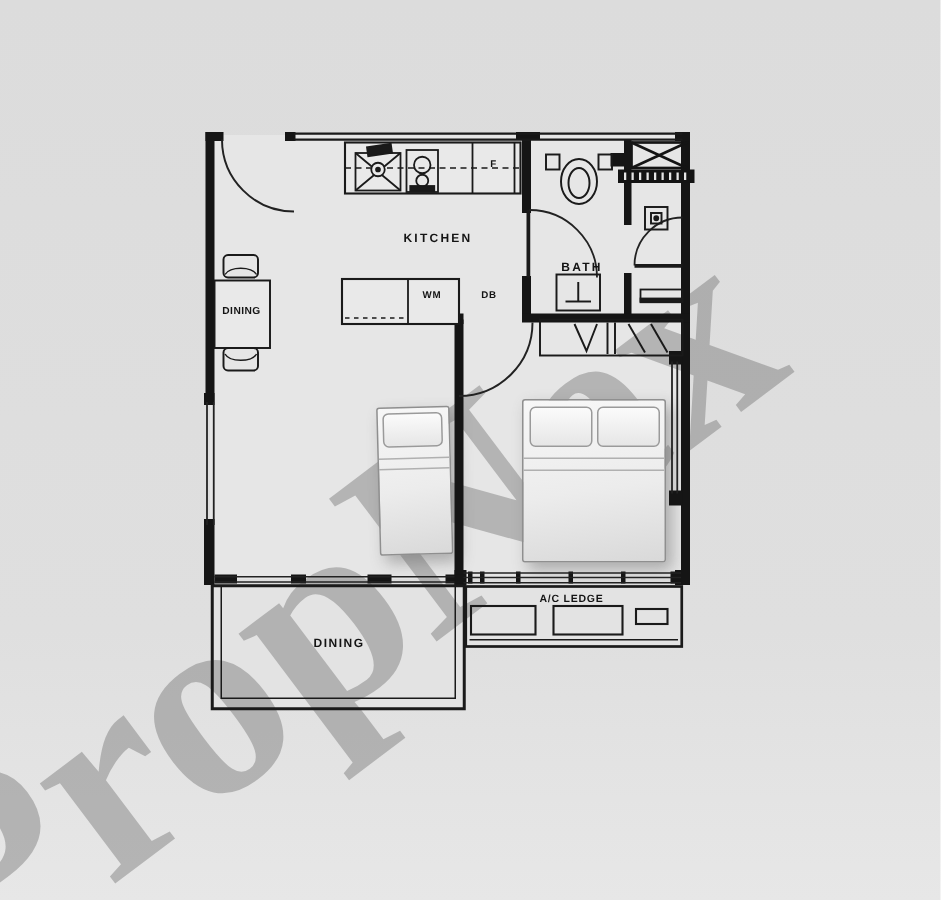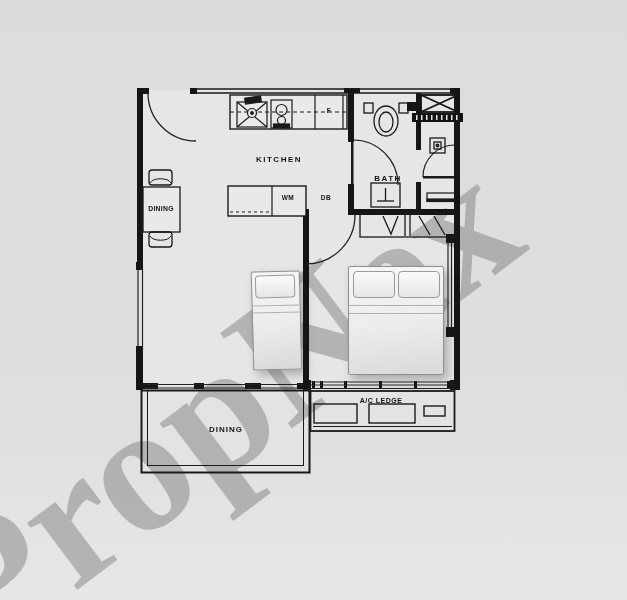--- a/index.html
+++ b/index.html
@@ -232,21 +232,21 @@
 
     <g fill="none" stroke="#1a1a1a">
       <rect x="310.5" y="391" width="144" height="40" stroke-width="1.8"></rect>
       <line x1="313" y1="426.5" x2="452" y2="426.5" stroke-width="1"></line>
       <rect x="314" y="404" width="43" height="19" stroke-width="1.4"></rect>
       <rect x="369" y="404" width="46" height="19" stroke-width="1.4"></rect>
       <rect x="424" y="406" width="21" height="10" stroke-width="1.4"></rect>
     </g>
   </svg>
 
-  <div class="lbl lbl-room" style="left:279px;top:159px;">KITCHEN</div>
+  <div class="lbl lbl-room" style="left:292px;top:159px;">KITCHEN</div>
   <div class="lbl lbl-med" style="left:161px;top:208px;letter-spacing:0.3px;font-size:6.8px;">DINING</div>
   <div class="lbl lbl-room" style="left:388px;top:178px;">BATH</div>
   <div class="lbl lbl-room" style="left:226px;top:429px;letter-spacing:1px;">DINING</div>
   <div class="lbl lbl-med" style="left:381px;top:400px;">A/C LEDGE</div>
   <div class="lbl lbl-small" style="left:288px;top:197px;">WM</div>
   <div class="lbl lbl-small" style="left:326px;top:197px;">DB</div>
   <div class="lbl lbl-small" style="left:329px;top:110px;">F</div>
 
 </div>
 

